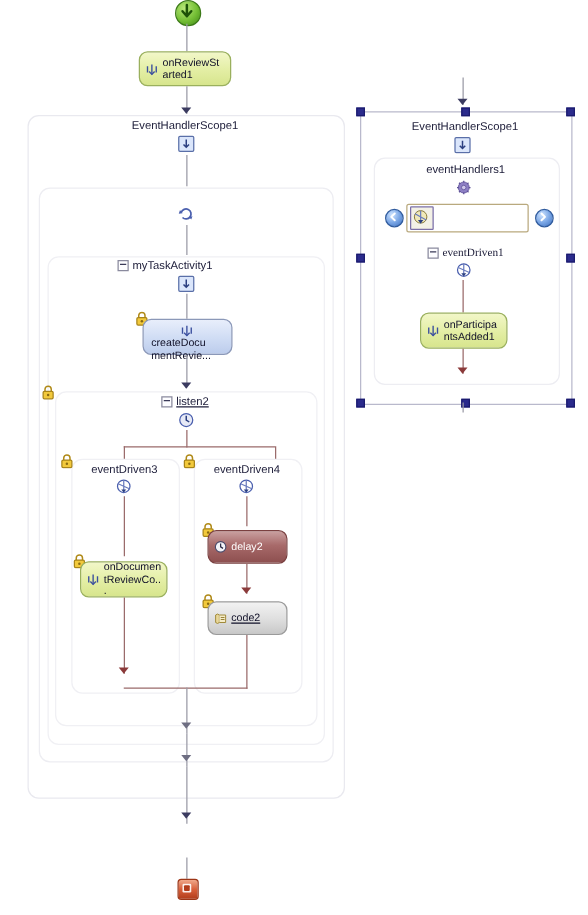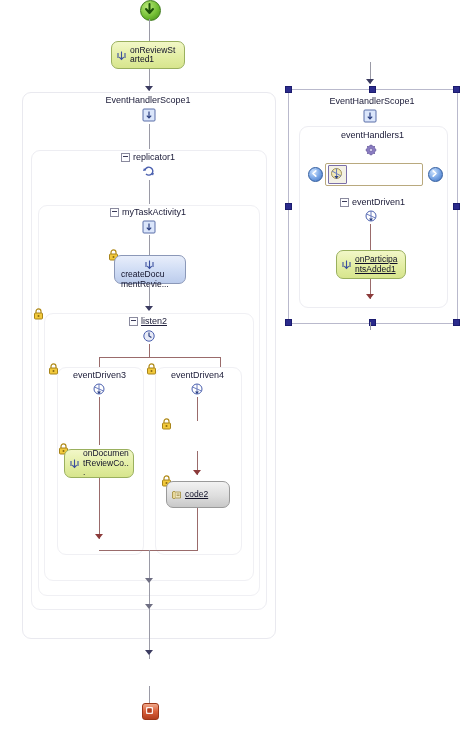--- a/index.html
+++ b/index.html
@@ -176,34 +176,31 @@
   <div class="hdr" style="left:22px;top:95px;width:252px;">EventHandlerScope1</div>
   <div class="ico" style="left:142px;top:108px;">
     <svg width="14" height="14" viewBox="0 0 14 14">
       <rect x="1" y="1" width="12" height="12" rx="1" fill="#dbe6fb" stroke="#5a6fa8"></rect>
       <path d="M7 3.5 L7 9.5 M4.8 7.6 L7 9.8 L9.2 7.6" stroke="#2b3f80" stroke-width="1.2" fill="none"></path>
     </svg>
   </div>
   <div class="vline" style="left:149px;top:124px;height:25px;"></div>
 
   <div class="cbox soft" style="left:31px;top:150px;width:234px;height:458px;"></div>
-  <div class="hdr" style="left:31px;top:152px;width:234px;">
-    <span class="expander"></span><span>replicator1</span>
-  </div>
   <div class="ico" style="left:142px;top:165px;">
     <svg width="14" height="14" viewBox="0 0 14 14">
       <path d="M3 5 a4 4 0 1 1 1 4" stroke="#4a5fae" stroke-width="1.4" fill="none"></path>
       <path d="M2 3 L4 5.5 L1 6" fill="#4a5fae"></path>
       <path d="M11 10.5 L9 8.5 L12 8" fill="#4a5fae"></path>
     </svg>
   </div>
   <div class="vline" style="left:149px;top:180px;height:24px;"></div>
 
   <div class="cbox softer" style="left:38px;top:205px;width:220px;height:389px;"></div>
-  <div class="hdr" style="left:38px;top:207px;width:220px;">
+  <div class="hdr" style="left:22px;top:207px;width:220px;">
     <span class="expander"></span><span>myTaskActivity1</span>
   </div>
   <div class="ico" style="left:142px;top:220px;">
     <svg width="14" height="14" viewBox="0 0 14 14">
       <rect x="1" y="1" width="12" height="12" rx="1" fill="#dbe6fb" stroke="#5a6fa8"></rect>
       <path d="M7 3.5 L7 9.5 M4.8 7.6 L7 9.8 L9.2 7.6" stroke="#2b3f80" stroke-width="1.2" fill="none"></path>
     </svg>
   </div>
   <div class="vline" style="left:149px;top:235px;height:20px;"></div>
 
@@ -311,20 +308,29 @@
     </svg>
   </div>
   <div class="vline red" style="left:197px;top:397px;height:24px;"></div>
 
   <div class="lock" style="left:161px;top:418px;">
     <svg width="11" height="12" viewBox="0 0 11 12">
       <path d="M3 5 V3.4 a2.5 2.5 0 0 1 5 0 V5" stroke="#b08a18" stroke-width="1.2" fill="none"></path>
       <rect x="1.5" y="5" width="8" height="6" rx="1" fill="#f2c93c" stroke="#a8841a"></rect>
       <circle cx="5.5" cy="8" r="1" fill="#8a6a10"></circle>
     </svg>
+  </div>
+  <div class="node maroon" style="left:166px;top:424px;width:64px;height:27px;">
+    <span class="nico">
+      <svg width="11" height="11" viewBox="0 0 11 11">
+        <circle cx="5.5" cy="5.5" r="4.2" fill="#f2f2f7" stroke="#4a4a6a" stroke-width="0.9"></circle>
+        <path d="M5.5 2.8 L5.5 5.5 L7.4 6.7" stroke="#2b2b45" stroke-width="1" fill="none"></path>
+      </svg>
+    </span>
+    <span class="nlabel">delay2</span>
   </div>
   <div class="vline red" style="left:197px;top:451px;height:24px;"></div>
   <div class="arrow red" style="left:193px;top:470px;"></div>
 
   <div class="lock" style="left:161px;top:475px;">
     <svg width="11" height="12" viewBox="0 0 11 12">
       <path d="M3 5 V3.4 a2.5 2.5 0 0 1 5 0 V5" stroke="#b08a18" stroke-width="1.2" fill="none"></path>
       <rect x="1.5" y="5" width="8" height="6" rx="1" fill="#f2c93c" stroke="#a8841a"></rect>
       <circle cx="5.5" cy="8" r="1" fill="#8a6a10"></circle>
     </svg>
@@ -406,33 +412,33 @@
       <path d="M7.5 2.5 L7.5 12.5 M3 5 L12 10" stroke="#6a7cbe" stroke-width="1"></path>
       <path d="M5.3 10 L7.5 12.8 L9.7 10" fill="#2b3f80"></path>
     </svg>
   </div>
   <div class="navbtn" style="left:428px;top:167px;">
     <svg width="11" height="11" viewBox="0 0 11 11" style="display:block;">
       <path d="M4.2 2.8 L7 5.5 L4.2 8.2" stroke="#ffffff" stroke-width="1.6" fill="none" stroke-linecap="round" stroke-linejoin="round"></path>
     </svg>
   </div>
 
-  <div class="hdr" style="left:299px;top:197px;width:147px;">
+  <div class="hdr" style="left:299px;top:197px;width:147px;font-family:Liberation Serif, serif;">
     <span class="expander"></span><span>eventDriven1</span>
   </div>
   <div class="ico" style="left:364px;top:209px;">
     <svg width="14" height="14" viewBox="0 0 14 14">
       <circle cx="7" cy="7" r="5" fill="none" stroke="#4a5fae" stroke-width="1"></circle>
       <path d="M7 2 L7 12 M2.5 5 L11.5 9" stroke="#6a7cbe" stroke-width="1"></path>
       <path d="M5 9.5 L7 12 L9 9.5" fill="#2b3f80"></path>
     </svg>
   </div>
   <div class="vline red" style="left:370px;top:224px;height:26px;"></div>
 
-  <div class="node green" style="left:336px;top:250px;width:70px;height:29px;text-decoration:underline;">
+  <div class="node green" style="left:336px;top:250px;width:70px;height:29px;">
     <span class="nico">
       <svg width="11" height="11" viewBox="0 0 11 11">
           <g stroke="#3b4f9e" stroke-width="1.1" fill="none">
             <path d="M5.5 1.5 L5.5 9.5"></path>
             <path d="M2 3 L2 8"></path>
             <path d="M9 3 L9 8"></path>
             <path d="M3.3 7.2 L5.5 9.5 L7.7 7.2"></path>
           </g>
         </svg>
     </span>

